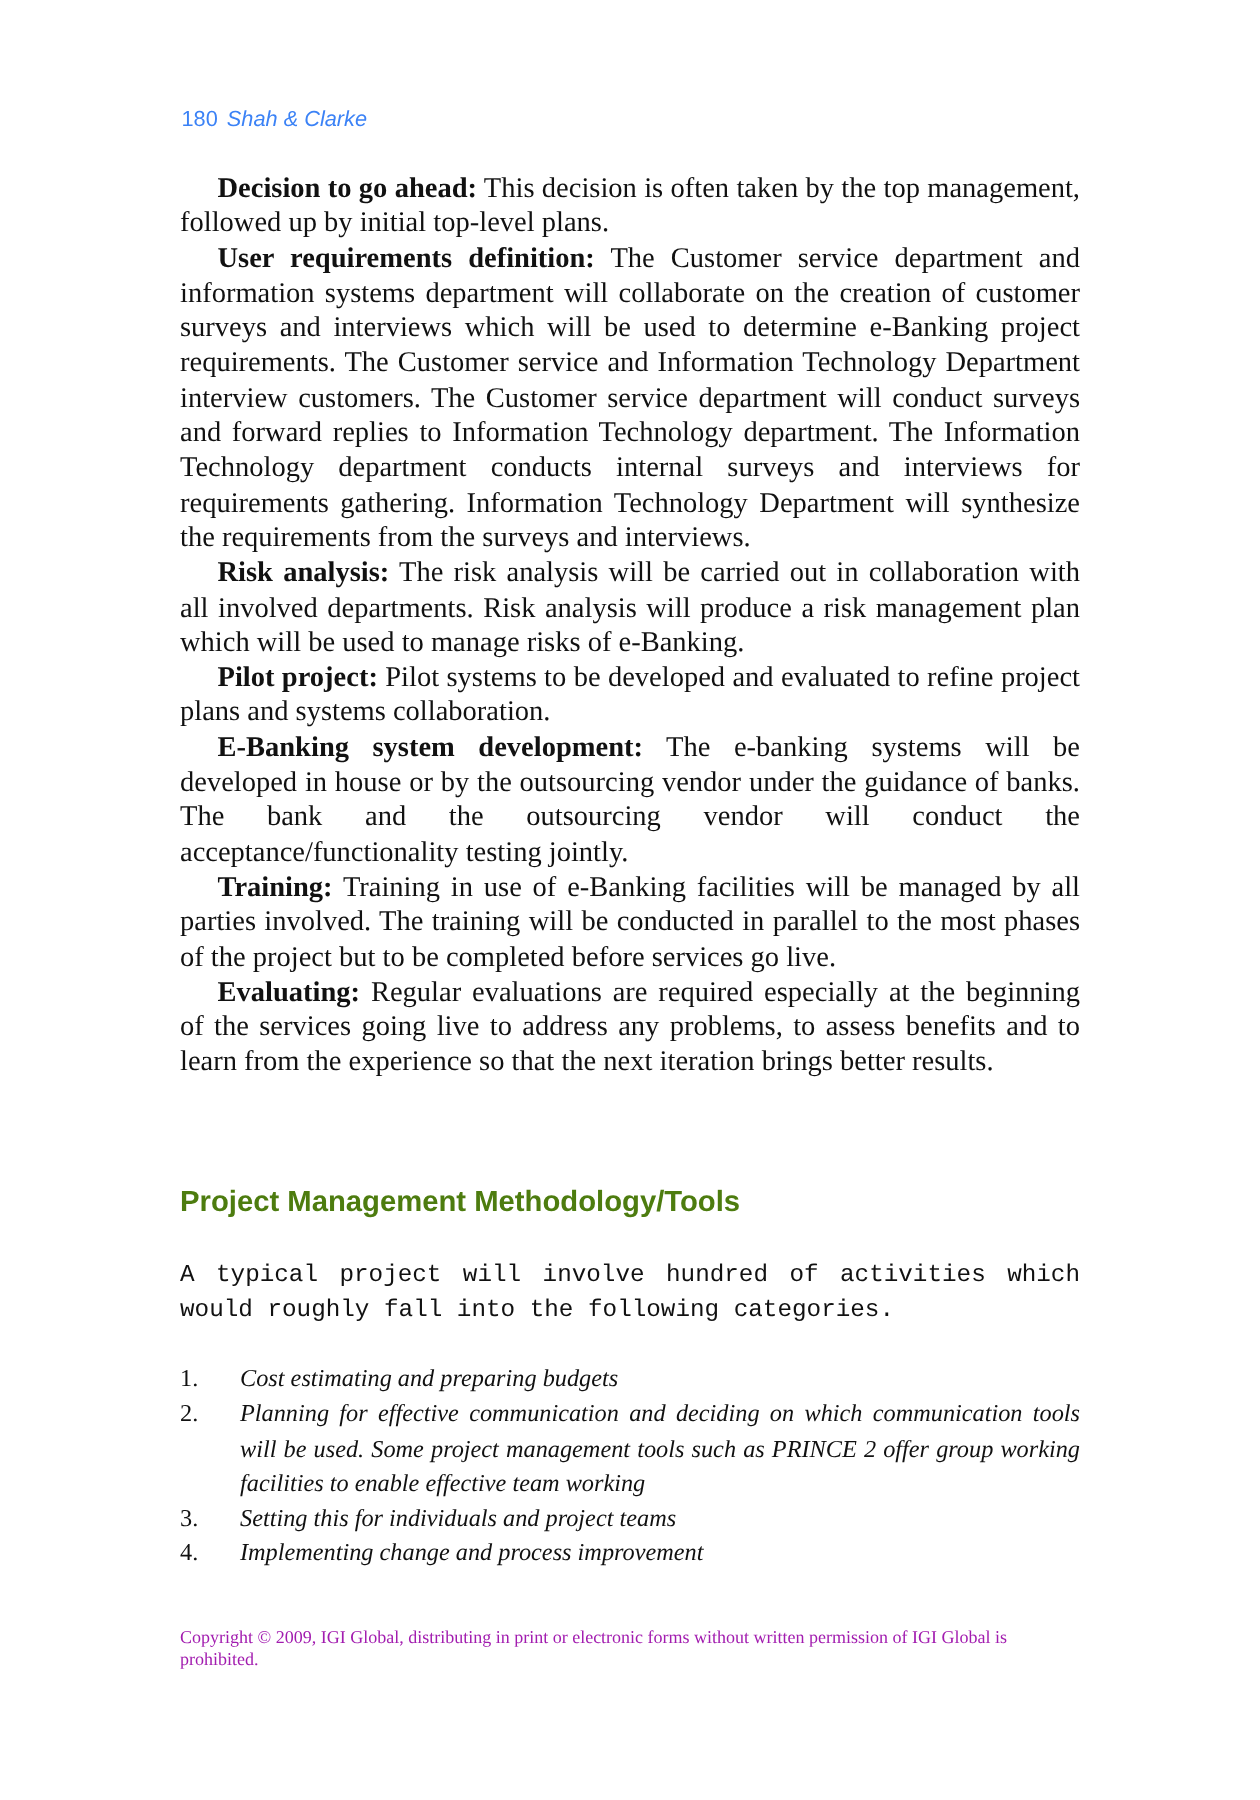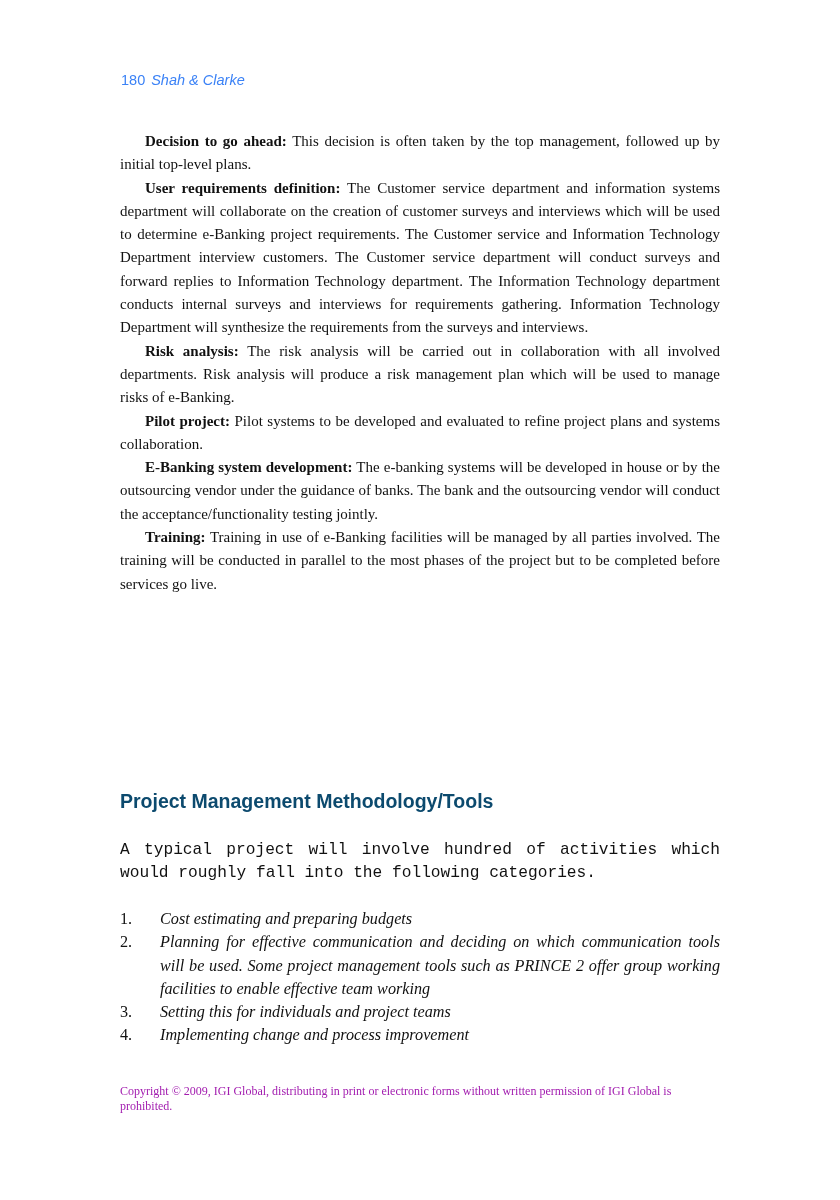--- a/index.html
+++ b/index.html
@@ -1,22 +1,22 @@
 <!DOCTYPE html>
 <html><head>
 <meta charset="utf-8">
 <style>
   html, body { margin:0; padding:0; background:#ffffff; }
   body { width:840px; height:1200px; position:relative; overflow:hidden; color:#111; }
   .header { position:absolute; left:121px; top:72px; font-family:"Liberation Sans", sans-serif; font-size:14.5px; color:#3b82f6; }
   .header .author { font-style:italic; margin-left:6px; }
-  .body { position:absolute; left:120px; top:114px; width:600px; font-family:"Liberation Serif", serif; font-size:15px; line-height:23.3px; text-align:justify;margin-top:16px; }
+  .body { position:absolute; left:120px; top:114px; width:600px; font-family:"Liberation Serif", serif; font-size:19px; line-height:23.3px; text-align:justify; }
   .body p { margin:0; text-indent:25px; }
   .body p b { font-weight:bold; }
-  h2 { position:absolute; left:120px; top:790px; margin:0; font-family:"Liberation Sans", sans-serif; font-weight:bold; font-size:19.5px; color:#0c4a6e; }
+  h2 { position:absolute; left:120px; top:790px; margin:0; font-family:"Liberation Sans", sans-serif; font-weight:bold; font-size:19.5px; color:#4d7c0f; }
   .intro { position:absolute; left:120px; top:839px; width:600px; font-family:Liberation Mono, monospace; font-size:16.2px; line-height:23.3px; text-align:justify; margin:0; }
   ol { position:absolute; left:120px; top:908px; width:600px; margin:0; padding:0; list-style:none; font-family:"Liberation Serif", serif; font-size:16.2px; line-height:23.3px; }
   ol li { display:flex; }
   ol li .num { width:40px; flex:none; }
   ol li .txt { flex:1; text-align:justify;font-style:italic; }
   .footer { position:absolute; left:120px; top:1084px; width:600px; font-family:"Liberation Serif", serif; font-size:12px; line-height:15px; color:#a21caf; }
 </style>
 </head>
 <body>
 
@@ -24,20 +24,21 @@
   <span>180</span><span class="author">Shah &amp; Clarke</span>
 </div>
 
 <div class="body">
   <p><b>Decision to go ahead:</b><span> This decision is often taken by the top management, followed up by initial top-level plans.</span></p>
   <p><b>User requirements definition:</b><span> The Customer service department and information systems department will collaborate on the creation of customer surveys and interviews which will be used to determine e-Banking project requirements. The Customer service and Information Technology Department interview customers. The Customer service department will conduct surveys and forward replies to Information Technology department. The Information Technology department conducts internal surveys and interviews for requirements gathering. Information Technology Department will synthesize the requirements from the surveys and interviews.</span></p>
   <p><b>Risk analysis:</b><span> The risk analysis will be carried out in collaboration with all involved departments. Risk analysis will produce a risk management plan which will be used to manage risks of e-Banking.</span></p>
   <p><b>Pilot project:</b><span> Pilot systems to be developed and evaluated to refine project plans and systems collaboration.</span></p>
   <p><b>E-Banking system development:</b><span> The e-banking systems will be developed in house or by the outsourcing vendor under the guidance of banks. The bank and the outsourcing vendor will conduct the acceptance/functionality testing jointly.</span></p>
   <p><b>Training:</b><span> Training in use of e-Banking facilities will be managed by all parties involved. The training will be conducted in parallel to the most phases of the project but to be completed before services go live.</span></p>
+  <p><b>Evaluating:</b><span> Regular evaluations are required especially at the beginning of the services going live to address any problems, to assess benefits and to learn from the experience so that the next iteration brings better results.</span></p>
 </div>
 
 <h2>Project Management Methodology/Tools</h2>
 
 <p class="intro">A typical project will involve hundred of activities which would roughly fall into the following categories.</p>
 
 <ol>
   <li>
       <span class="num">1.</span>
       <span class="txt">Cost estimating and preparing budgets</span>

